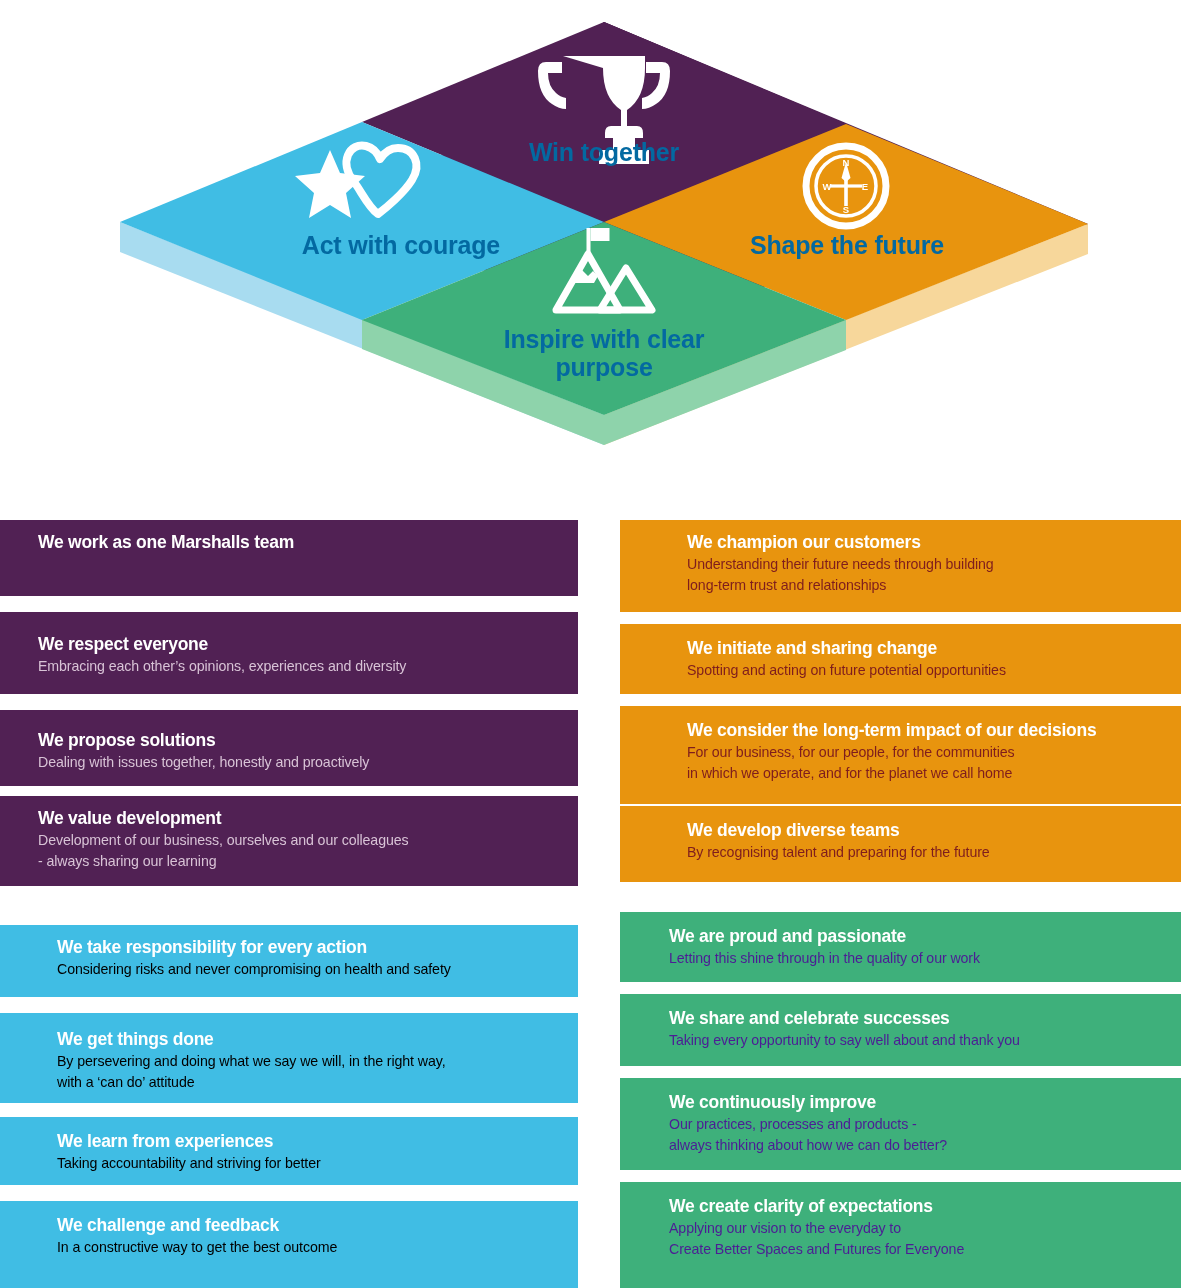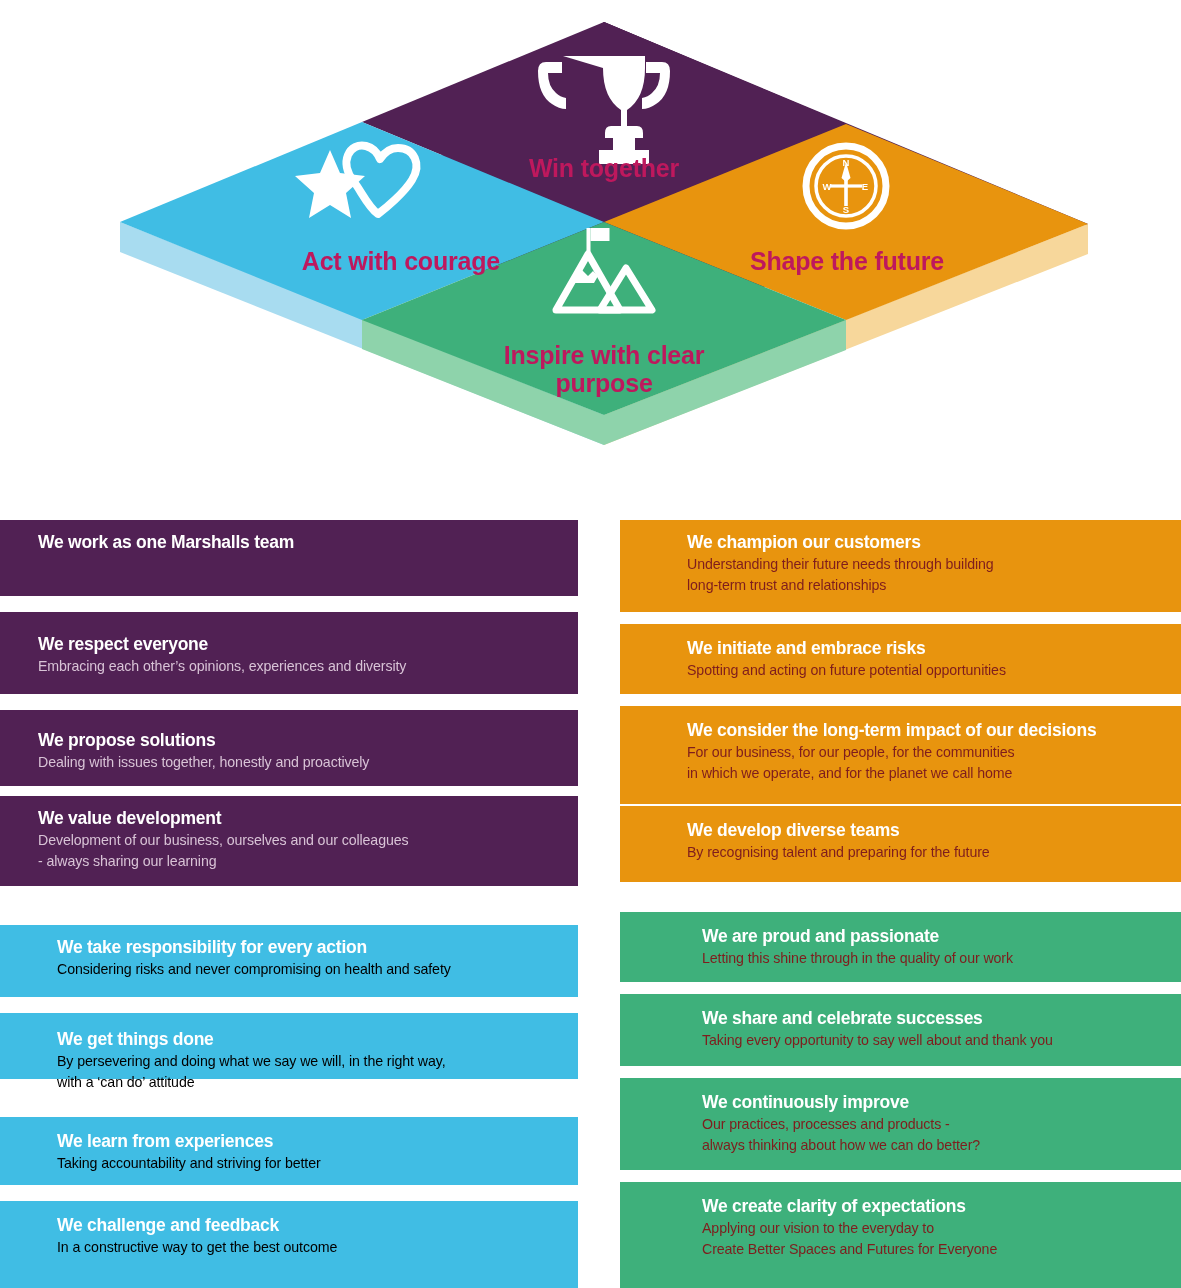--- a/index.html
+++ b/index.html
@@ -4,23 +4,23 @@
 <style>
   html,body{margin:0;padding:0;background:#ffffff;}
   body{width:1181px;height:1288px;position:relative;overflow:hidden;
        font-family:"Liberation Sans","DejaVu Sans",sans-serif;
        -webkit-font-smoothing:antialiased;}
 
   
   #diamond-wrap{position:absolute;left:0;top:0;width:1181px;height:470px;}
   #diamond-svg{position:absolute;left:0;top:0;}
 
-  .dia-label{position:absolute;color:#be185d;font-weight:600;
+  .dia-label{position:absolute;color:#0369a1;font-weight:600;
              letter-spacing:-0.2px;text-align:center;line-height:1.12;
-             white-space:pre-line;margin-top:16px;}
+             white-space:pre-line;}
 
   #label-win{left:461px;top:138px;width:286px;font-size:25px;}
   #label-act{left:222px;top:231px;width:278px;font-size:25px;text-align:right;}
   #label-shape{left:706px;top:231px;width:282px;font-size:25px;}
   #label-inspire{left:463px;top:325px;width:282px;font-size:25px;}
 
   
   #cards{position:absolute;left:0;top:500px;width:1181px;height:790px;}
 
   .col{position:absolute;top:0;}
@@ -44,22 +44,22 @@
   .c-blue{background:#40bde4;}
   .c-blue p{color:#000000;}
   .c-blue .inner{padding-left:57px;padding-right:20px;}
 
   
   .c-orange{background:#e8940e;}
   .c-orange p{color:#7f1d1d;}
   .c-orange .inner{padding-left:67px;padding-right:10px;}
 
   
-  .c-green{background:#3eb07b;padding-left:33px;}
-  .c-green p{color:#7f1d1d;}
+  .c-green{background:#3eb07b;}
+  .c-green p{color:#4c1d95;}
   .c-green .inner{padding-left:49px;padding-right:20px;}
 </style>
 </head>
 <body>
 
 <div id="diamond-wrap">
   <svg id="diamond-svg" width="1181" height="470" viewBox="0 0 1181 470">
 
     <polygon points="120,222 604,415 604,445 120,252" fill="#a8dcf0"></polygon>
     <polygon points="604,415 1088,224 1088,254 604,445" fill="#f7d79b"></polygon>
@@ -142,21 +142,21 @@
 - always sharing our learning</p>
       </div>
     </div>
 
     <div class="card c-blue" style="top:425px;height:72px;">
       <div class="inner">
         <h3>We take responsibility for every action</h3>
         <p>Considering risks and never compromising on health and safety</p>
       </div>
     </div>
-    <div class="card c-blue" style="top:513px;height:66px;padding-top:16px;">
+    <div class="card c-blue" style="top:513px;height:90px;padding-top:16px;">
       <div class="inner">
         <h3>We get things done</h3>
         <p style="white-space:pre-line;">By persevering and doing what we say we will, in the right way,
 with a ‘can do’ attitude</p>
       </div>
     </div>
     <div class="card c-blue" style="top:617px;height:68px;padding-top:14px;">
       <div class="inner">
         <h3>We learn from experiences</h3>
         <p>Taking accountability and striving for better</p>
@@ -174,21 +174,21 @@
 
     <div class="card c-orange" style="top:20px;height:92px;">
       <div class="inner">
         <h3>We champion our customers</h3>
         <p style="white-space:pre-line;">Understanding their future needs through building
 long-term trust and relationships</p>
       </div>
     </div>
     <div class="card c-orange" style="top:124px;height:70px;padding-top:14px;">
       <div class="inner">
-        <h3>We initiate and embrace risks</h3>
+        <h3>We initiate and sharing change</h3>
         <p>Spotting and acting on future potential opportunities</p>
       </div>
     </div>
     <div class="card c-orange" style="top:206px;height:98px;padding-top:14px;">
       <div class="inner">
         <h3>We consider the long-term impact of our decisions</h3>
         <p style="white-space:pre-line;">For our business, for our people, for the communities
 in which we operate, and for the planet we call home</p>
       </div>
     </div>

